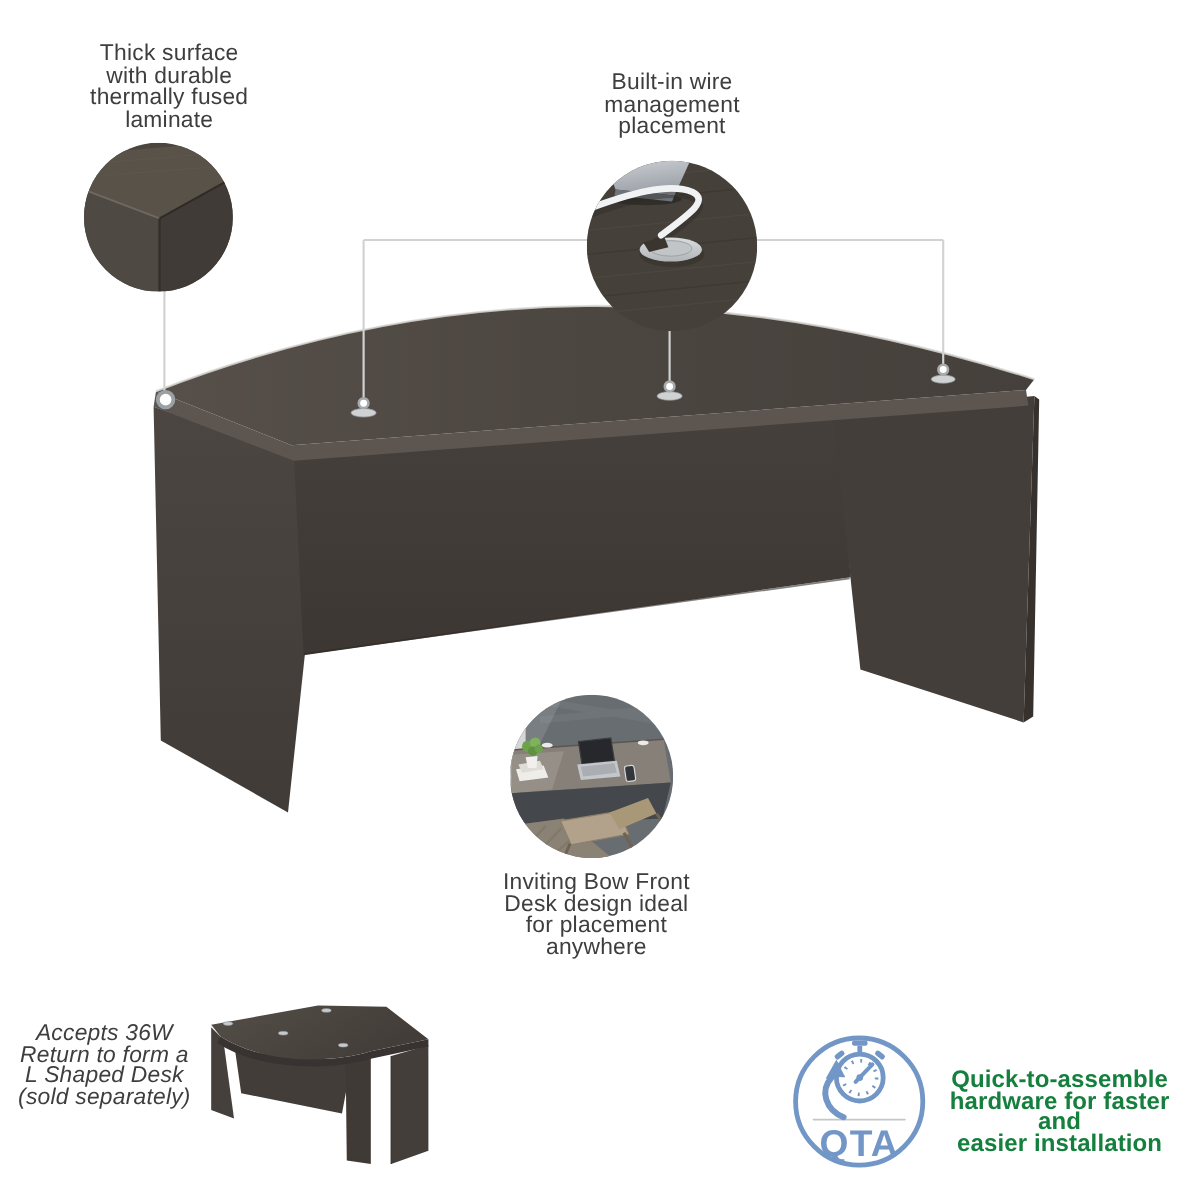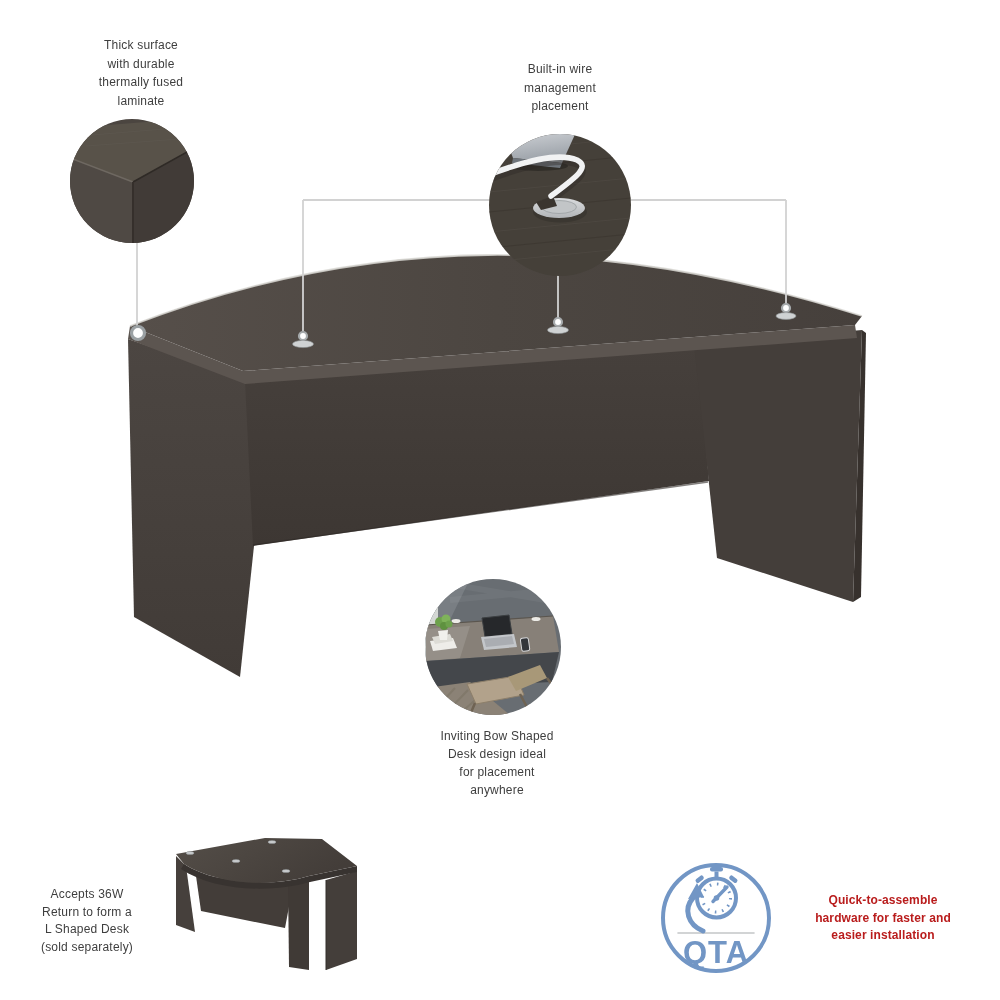--- a/index.html
+++ b/index.html
@@ -1,26 +1,26 @@
 <!DOCTYPE html>
 <html><head>
 <meta charset="utf-8">
 <style>
   html,body{margin:0;padding:0;background:#ffffff;}
   #canvas{position:relative;width:1000px;height:1000px;background:#ffffff;overflow:hidden;
           font-family:"Liberation Sans", sans-serif;}
   #scene{position:absolute;left:0;top:0;}
   .label{position:absolute;text-align:center;white-space:pre-line;color:#3e3e3e;
-         font-size:12px;line-height:18.5px;letter-spacing:.2px;}
+         font-size:19px;line-height:18.5px;letter-spacing:.2px;}
   #label-laminate{left:41px;top:36px;width:200px;}
   #label-wire{left:460px;top:60px;width:200px;}
   #label-bow{left:397px;top:727px;width:200px;line-height:18px;}
-  #label-return{left:0px;top:886px;width:174px;line-height:17.5px;}
-  #label-qta{left:783px;top:892px;width:200px;font-weight:700;font-size:12px;
-             line-height:17.5px;color:#b91c1c;letter-spacing:.1px;}
+  #label-return{left:0px;top:853px;width:174px;line-height:17.5px;font-style:italic;}
+  #label-qta{left:783px;top:892px;width:200px;font-weight:700;font-size:20px;
+             line-height:17.5px;color:#15803d;letter-spacing:.1px;}
 </style>
 </head>
 <body>
 
 <div id="canvas">
 
 <svg id="scene" width="1000" height="1000" viewBox="0 0 1000 1000">
   <defs>
     <clipPath id="clipA">
           <circle cx="132" cy="181" r="62"></circle>
@@ -209,21 +209,21 @@
   </g>
 </svg>
 
 <div class="label" id="label-laminate">Thick surface
 with durable
 thermally fused
 laminate</div>
 <div class="label" id="label-wire">Built-in wire
 management
 placement</div>
-<div class="label" id="label-bow">Inviting Bow Shaped
+<div class="label" id="label-bow">Inviting Bow Front
 Desk design ideal
 for placement
 anywhere</div>
 <div class="label" id="label-return">Accepts 36W
 Return to form a
 L Shaped Desk
 (sold separately)</div>
 <div class="label" id="label-qta">Quick-to-assemble
 hardware for faster and
 easier installation</div>

